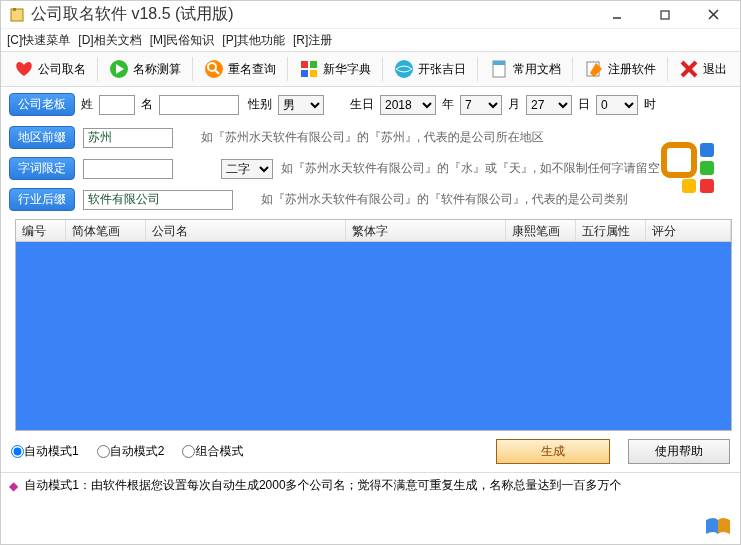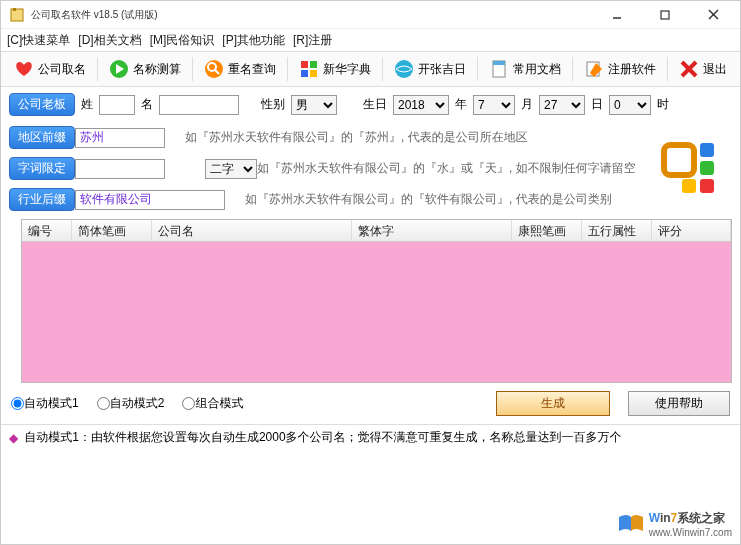--- a/index.html
+++ b/index.html
@@ -1,43 +1,43 @@
 <!DOCTYPE html>
 <html><head>
 <meta charset="utf-8">
 <style>
 * { box-sizing: border-box; margin: 0; padding: 0; font-family: "Microsoft YaHei", SimSun, sans-serif; font-size: 12px; }
 body { background: #fff; width: 741px; height: 545px; border: 1px solid #ccc; overflow: hidden; position: relative; }
 
 .titlebar { height: 28px; display: flex; align-items: center; padding: 0 8px; border-bottom: 1px solid #eee; }
 .titlebar .app-icon { width: 16px; height: 16px; margin-right: 6px; display: inline-flex; align-items: center; justify-content: center; color: #d4a017; }
-.titlebar .title { flex: 1; font-size: 10px; color: #333; }
+.titlebar .title { flex: 1; font-size: 16px; color: #333; }
 .titlebar .win-btns { display: flex; gap: 18px; margin-right: 4px; }
 .titlebar .win-btn { width: 30px; height: 20px; display: flex; align-items: center; justify-content: center; cursor: pointer; }
 
 .menubar { height: 22px; display: flex; align-items: center; padding: 0 6px; gap: 8px; }
 .menubar .menu-item { color: #222; cursor: pointer; }
 
 .toolbar { height: 36px; display: flex; align-items: center; padding: 2px 6px; border-top: 1px solid #ddd; border-bottom: 1px solid #ddd; background: #fafafa; gap: 2px; }
 .tool-btn { display: flex; align-items: center; gap: 4px; padding: 3px 6px; border: 1px solid transparent; border-radius: 2px; cursor: pointer; }
 .tool-icon { width: 20px; height: 20px; display: inline-flex; align-items: center; justify-content: center; }
 .tool-sep { width: 1px; height: 24px; background: #ddd; margin: 0 2px; }
 
 .row-params { display: flex; align-items: center; padding: 6px 8px; gap: 6px; }
 .blue-btn { background: linear-gradient(#4a9ff5,#2b7de0); color: #fff; border: 1px solid #2b6cc0; padding: 2px 8px; font-size: 12px; cursor: pointer; border-radius: 4px; min-width: 64px; text-align: center; }
 .text-input { border: 1px solid #999; height: 20px; padding: 0 4px; }
 .select { border: 1px solid #999; height: 20px; background: #f5f5f5; }
 
 .hint { color: #666; font-size: 12px; }
-.row-filters { display: flex; align-items: center; padding: 4px 8px; min-height: 28px; }
-.red-input { color: #6d28d9; }
+.row-filters { display: flex; align-items: center; padding: 4px 8px; gap: 8px; min-height: 28px; }
+.red-input { color: #14532d; }
 
 .logo-office { position: absolute; right: 12px; top: 138px; width: 68px; height: 64px; }
 
-.table-wrap { margin: 4px 8px 0 20px; border: 1px solid #bbb; height: 164px; background: #f9a8d4; }
+.table-wrap { margin: 4px 8px 0 14px; border: 1px solid #bbb; height: 212px; background: #3b82f6; }
 .table-head { display: flex; background: linear-gradient(#fdfdfd,#ececec); border-bottom: 1px solid #ccc; height: 22px; }
 .th { border-right: 1px solid #ddd; padding: 3px 6px; color: #222; font-size: 12px; }
 
 .modes-row { display: flex; align-items: center; padding: 8px 10px; gap: 18px; }
 .radio-item { display: flex; align-items: center; gap: 0; cursor: pointer; }
 .big-btn { border: 1px solid #999; background: linear-gradient(#fafafa,#e5e5e5); padding: 3px 26px; cursor: pointer; }
 .gen-btn { border: 1px solid #a06010; background: linear-gradient(#fff0d0,#f8d080); color: #8a4500; }
 
 .status { display: flex; align-items: center; padding: 4px 8px; gap: 6px; border-top: 1px solid #ddd; }
 .status .diamond { color: #c030a0; }
@@ -171,21 +171,21 @@
     <span>退出</span>
   </div>
 </div>
 
 <div class="row-params">
   <button class="blue-btn">公司老板</button>
   <span>姓</span>
   <input class="text-input" style="width: 36px;" value="">
   <span>名</span>
   <input class="text-input" style="width: 80px;" value="">
-  <span style="margin-left:16px">性别</span>
+  <span style="margin-left:3px">性别</span>
   <select class="select" style="width:46px"><option>男</option></select>
   <span style="margin-left:20px">生日</span>
   <select class="select" style="width:56px"><option>2018</option></select>
   <span>年</span>
   <select class="select" style="width:42px"><option>7</option></select>
   <span>月</span>
   <select class="select" style="width:46px"><option>27</option></select>
   <span>日</span>
   <select class="select" style="width:42px"><option>0</option></select>
   <span>时</span>
@@ -251,17 +251,13 @@
 <div class="status">
   <span class="diamond">◆</span>
   <span>自动模式1：由软件根据您设置每次自动生成2000多个公司名；觉得不满意可重复生成，名称总量达到一百多万个</span>
 </div>
 
 <div class="watermark">
   <svg width="28" height="24" viewBox="0 0 28 24">
       <path d="M2 6 Q10 2 14 6 L14 20 Q10 16 2 20 Z" fill="#2a7de0"></path>
       <path d="M14 6 Q18 2 26 6 L26 20 Q18 16 14 20 Z" fill="#e08a00"></path>
     </svg>
-  <div>
-    <div class="wm-main"><span class="wm-w">W</span><span class="wm-rest">in</span><span class="wm-7">7</span><span class="wm-rest">系统之家</span></div>
-    <div class="wm-sub">www.Winwin7.com</div>
-  </div>
 </div>
 
 </body></html>

